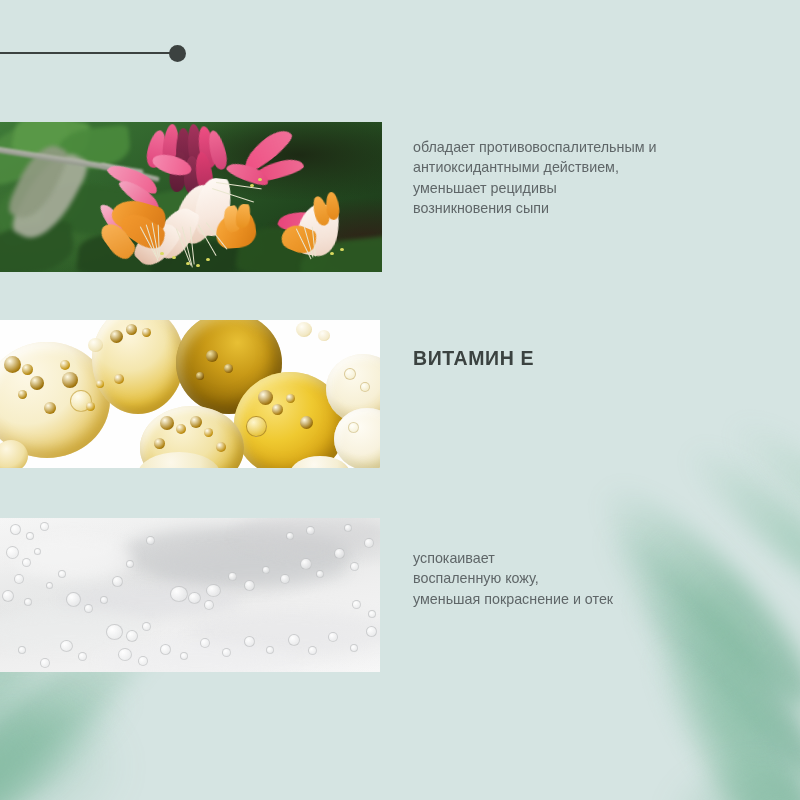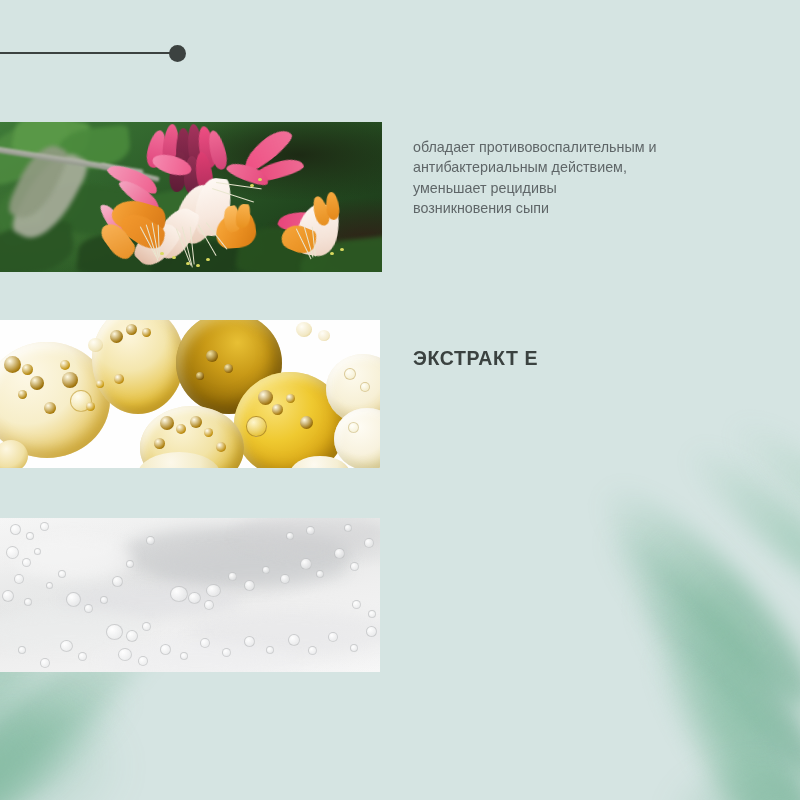--- a/index.html
+++ b/index.html
@@ -305,21 +305,21 @@
       <div class="anther" style="left:160px; top:130px;"></div>
       <div class="anther" style="left:250px; top:62px;"></div>
       <div class="anther" style="left:258px; top:56px;"></div>
       <div class="anther" style="left:330px; top:130px;"></div>
       <div class="anther" style="left:340px; top:126px;"></div>
     </div>
   </div>
 
   <div class="copy" style="left:413px; top:137px; width:330px;">
     <p class="ing-desc">обладает противовоспалительным и
-антибактериальным действием,
+антиоксидантными действием,
 уменьшает рецидивы
 возникновения сыпи</p>
   </div>
 
   <div class="photo" style="position:absolute; left:0; top:320px; width:380px; height:148px; background:#ffffff;">
     <div class="photo-inner">
       <div class="oil-bg"></div>
 
       <div class="drop" style="left:-16px; top:22px; width:126px; height:116px;
         background:radial-gradient(circle at 34% 28%, #fdf8e6 0%, #f7eec9 42%, #e8c964 74%, #caa227 100%);
@@ -390,21 +390,21 @@
       <div class="bub" style="left:204px; top:108px; width:9px; height:9px; background:radial-gradient(circle at 34% 30%, #fffdf4 0%, #c4930f 70%, #6d4e07 100%);"></div>
       <div class="bub" style="left:154px; top:118px; width:11px; height:11px; background:radial-gradient(circle at 34% 30%, #fffbe8 0%, #ae810f 70%, #604405 100%);"></div>
       <div class="bub" style="left:216px; top:122px; width:10px; height:10px; background:radial-gradient(circle at 34% 30%, #fffdf2 0%, #bf8e0f 70%, #6a4b06 100%);"></div>
       <div class="bub" style="left:344px; top:48px; width:10px; height:10px; border:1px solid rgba(195,170,100,.55); background:radial-gradient(circle at 34% 30%, rgba(255,255,248,.9) 0%, rgba(238,228,180,.4) 72%);"></div>
       <div class="bub" style="left:360px; top:62px; width:8px; height:8px; border:1px solid rgba(195,170,100,.55); background:radial-gradient(circle at 34% 30%, rgba(255,255,248,.9) 0%, rgba(238,228,180,.4) 72%);"></div>
       <div class="bub" style="left:348px; top:102px; width:9px; height:9px; border:1px solid rgba(195,175,110,.5); background:radial-gradient(circle at 34% 30%, rgba(255,255,250,.9) 0%, rgba(240,232,190,.4) 72%);"></div>
     </div>
   </div>
 
   <div class="copy" style="left:413px; top:347px; width:330px;">
-    <h2 class="ing-title">ЭКСТРАКТ Е</h2>
+    <h2 class="ing-title">ВИТАМИН Е</h2>
   </div>
 
   <div class="photo" style="position:absolute; left:0; top:518px; width:380px; height:154px;">
     <div class="photo-inner">
       <div class="foam-bg"></div>
 
       <div class="foam-ridge" style="left:120px; top:8px;  width:230px; height:56px; background:rgba(197,199,201,.55);"></div>
       <div class="foam-ridge" style="left:150px; top:34px; width:200px; height:34px; background:rgba(206,208,210,.5);"></div>
       <div class="foam-ridge" style="left:60px;  top:68px; width:180px; height:30px; background:rgba(222,223,225,.55);"></div>
       <div class="foam-ridge" style="left:-20px; top:92px; width:170px; height:40px; background:rgba(235,236,237,.6);"></div>
@@ -465,15 +465,18 @@
       <div class="fbub" style="left:40px;  top:140px; width:8px;  height:8px;"></div>
       <div class="fbub" style="left:18px;  top:128px; width:6px;  height:6px;"></div>
       <div class="fbub" style="left:352px; top:82px; width:7px; height:7px;"></div>
       <div class="fbub" style="left:368px; top:92px; width:6px; height:6px;"></div>
       <div class="fbub" style="left:58px;  top:52px; width:6px; height:6px;"></div>
       <div class="fbub" style="left:46px;  top:64px; width:5px; height:5px;"></div>
     </div>
   </div>
 
   <div class="copy" style="left:413px; top:548px; width:330px;">
+    <p class="ing-desc">успокаивает
+воспаленную кожу,
+уменьшая покраснение и отек</p>
   </div>
 
 </div>
 
 </body></html>

